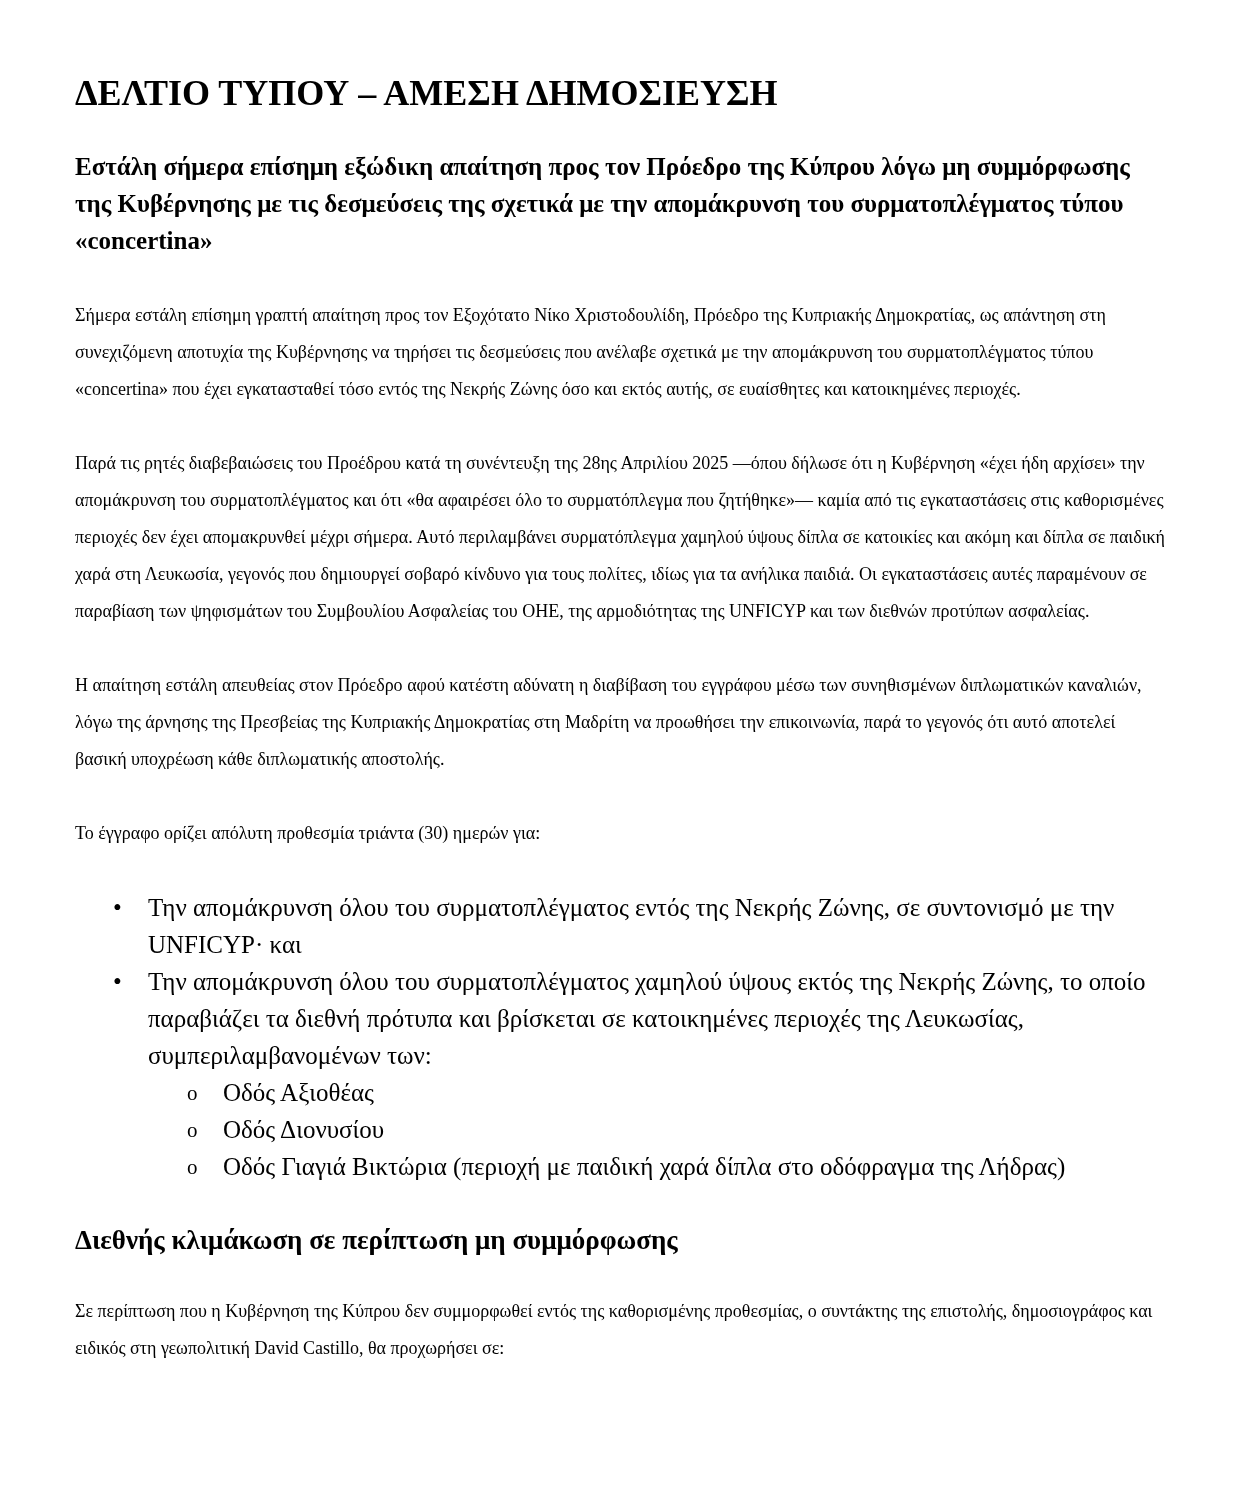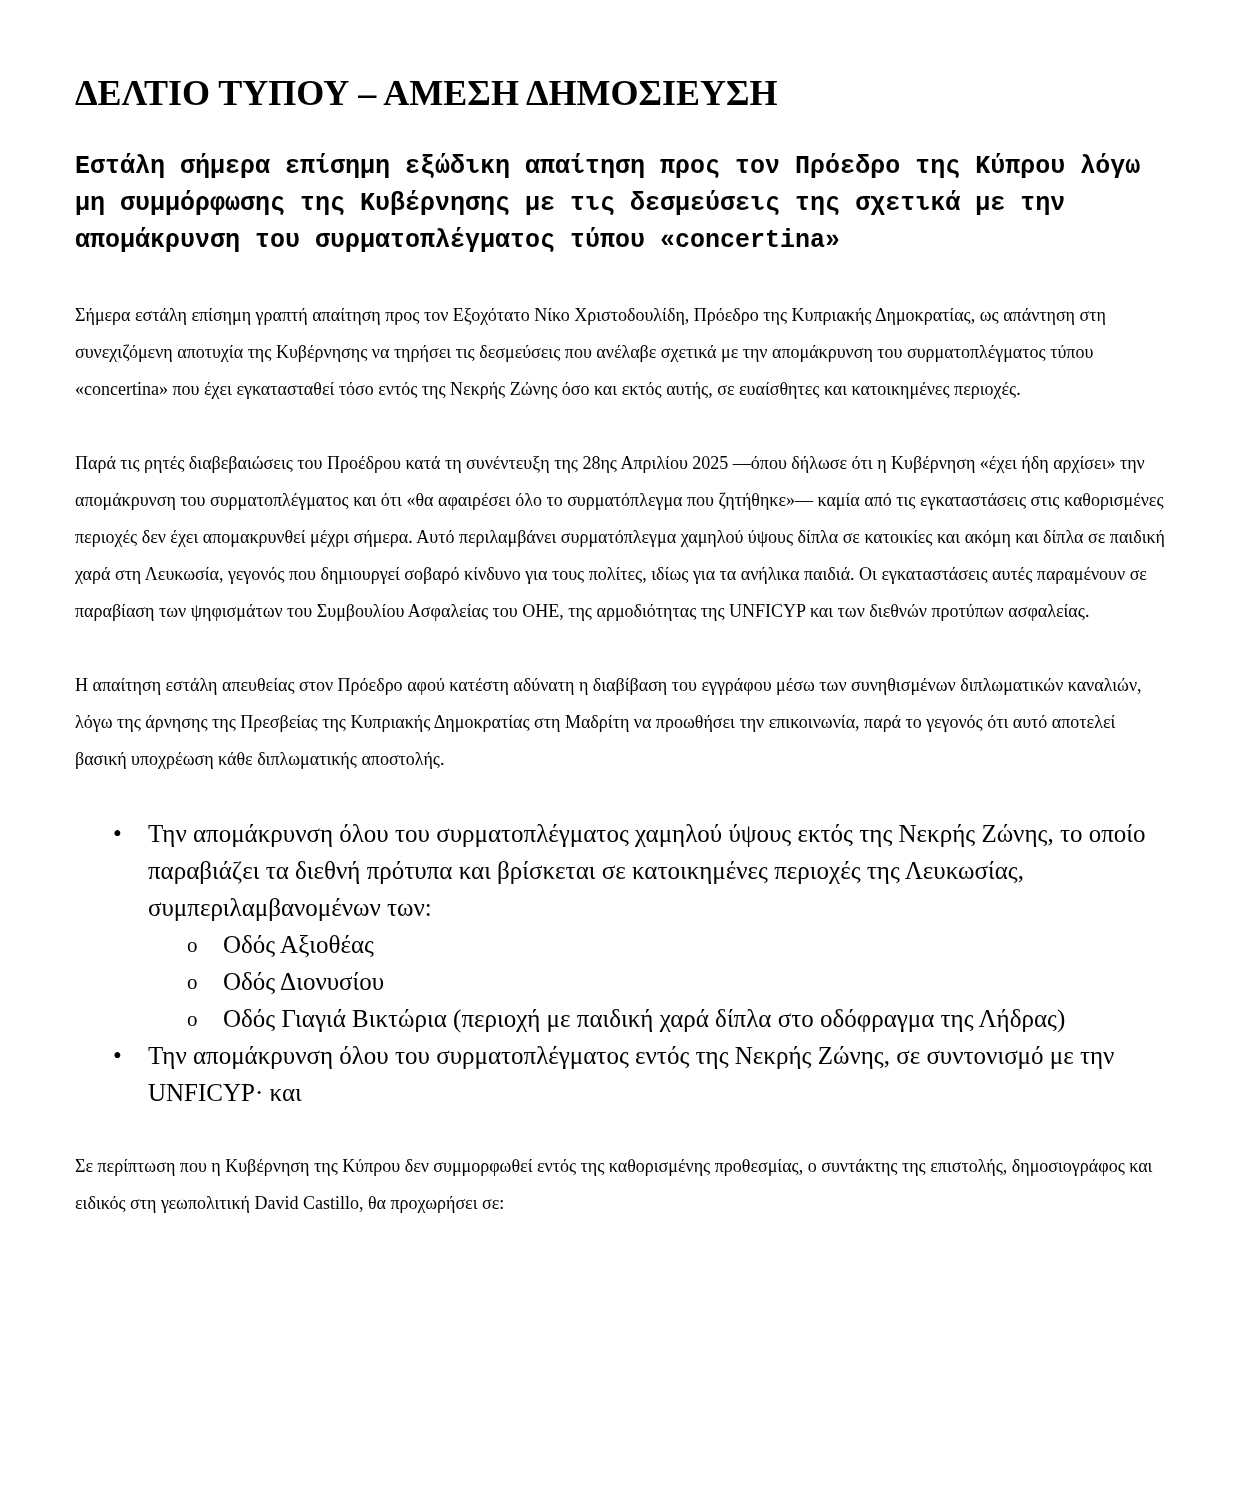--- a/index.html
+++ b/index.html
@@ -26,21 +26,20 @@
     font-weight: bold;
     line-height: 42px;
     margin: 0 0 34px 0;
     letter-spacing: 0px;
   }
   .subtitle {
     font-size: 25px;
     font-weight: bold;
     line-height: 37px;
     margin: 0 0 38px 0;
-    font-family: Liberation Mono, monospace;
   }
   .para {
     font-size: 18px;
     line-height: 37px;
     margin: 0 0 37px 0;
   }
   .section-heading {
     font-size: 27px;
     font-weight: bold;
     line-height: 37px;
@@ -91,29 +90,31 @@
   <h1 class="doc-title">ΔΕΛΤΙΟ ΤΥΠΟΥ – ΑΜΕΣΗ ΔΗΜΟΣΙΕΥΣΗ</h1>
 
   <p class="subtitle">Εστάλη σήμερα επίσημη εξώδικη απαίτηση προς τον Πρόεδρο της Κύπρου λόγω μη συμμόρφωσης της Κυβέρνησης με τις δεσμεύσεις της σχετικά με την απομάκρυνση του συρματοπλέγματος τύπου «concertina»</p>
 
   <p class="para"><span>Σήμερα εστάλη επίσημη γραπτή απαίτηση προς τον Εξοχότατο Νίκο Χριστοδουλίδη, Πρόεδρο της Κυπριακής Δημοκρατίας, ως απάντηση στη συνεχιζόμενη αποτυχία της Κυβέρνησης να τηρήσει τις δεσμεύσεις που ανέλαβε σχετικά με την απομάκρυνση του συρματοπλέγματος τύπου «concertina» που έχει εγκατασταθεί τόσο εντός της Νεκρής Ζώνης όσο και εκτός αυτής, σε ευαίσθητες και κατοικημένες περιοχές.</span></p>
 
   <p class="para"><span>Παρά τις ρητές διαβεβαιώσεις του Προέδρου κατά τη συνέντευξη της 28ης Απριλίου 2025 —όπου δήλωσε ότι η Κυβέρνηση «έχει ήδη αρχίσει» την απομάκρυνση του συρματοπλέγματος και ότι «θα αφαιρέσει όλο το συρματόπλεγμα που ζητήθηκε»— </span><span class="b">καμία</span><span> από τις εγκαταστάσεις στις καθορισμένες περιοχές δεν έχει απομακρυνθεί μέχρι σήμερα. Αυτό περιλαμβάνει συρματόπλεγμα χαμηλού ύψους δίπλα σε κατοικίες και ακόμη και δίπλα σε παιδική χαρά στη Λευκωσία, γεγονός που δημιουργεί σοβαρό κίνδυνο για τους πολίτες, ιδίως για τα ανήλικα παιδιά. Οι εγκαταστάσεις αυτές παραμένουν σε παραβίαση των ψηφισμάτων του Συμβουλίου Ασφαλείας του ΟΗΕ, της αρμοδιότητας της UNFICYP και των διεθνών προτύπων ασφαλείας.</span></p>
 
   <p class="para"><span>Η απαίτηση εστάλη </span><span class="b">απευθείας στον Πρόεδρο</span><span> αφού κατέστη </span><span class="b">αδύνατη η διαβίβαση του εγγράφου μέσω των συνηθισμένων διπλωματικών καναλιών</span><span>, λόγω της άρνησης της Πρεσβείας της Κυπριακής Δημοκρατίας στη Μαδρίτη να προωθήσει την επικοινωνία, παρά το γεγονός ότι αυτό αποτελεί βασική υποχρέωση κάθε διπλωματικής αποστολής.</span></p>
 
+  <p class="para"><span>Το έγγραφο ορίζει </span><span class="b">απόλυτη προθεσμία τριάντα (30) ημερών</span><span> για:</span></p>
 
   <ul class="lvl1">
+    <li><span>Την απομάκρυνση </span><span class="b">όλου του συρματοπλέγματος εντός της Νεκρής Ζώνης</span><span>, σε συντονισμό με την UNFICYP· και</span></li>
     <li>
       <span><span>Την απομάκρυνση </span><span class="b">όλου του συρματοπλέγματος χαμηλού ύψους εκτός της Νεκρής Ζώνης</span><span>, το οποίο παραβιάζει τα διεθνή πρότυπα και βρίσκεται σε κατοικημένες περιοχές της Λευκωσίας, συμπεριλαμβανομένων των:</span></span>
       <ul class="lvl2">
         <li>Οδός Αξιοθέας</li>
         <li>Οδός Διονυσίου</li>
         <li>Οδός Γιαγιά Βικτώρια (περιοχή με παιδική χαρά δίπλα στο οδόφραγμα της Λήδρας)</li>
       </ul>
     </li>
-    <li><span>Την απομάκρυνση </span><span class="b">όλου του συρματοπλέγματος εντός της Νεκρής Ζώνης</span><span>, σε συντονισμό με την UNFICYP· και</span></li>
   </ul>
 
+  <h2 class="section-heading">Διεθνής κλιμάκωση σε περίπτωση μη συμμόρφωσης</h2>
 
   <p class="para"><span>Σε περίπτωση που η Κυβέρνηση της Κύπρου δεν συμμορφωθεί εντός της καθορισμένης προθεσμίας, ο συντάκτης της επιστολής, δημοσιογράφος και ειδικός στη γεωπολιτική </span><span class="b">David Castillo</span><span>, θα προχωρήσει σε:</span></p>
 
 </div>
 
 </body></html>

